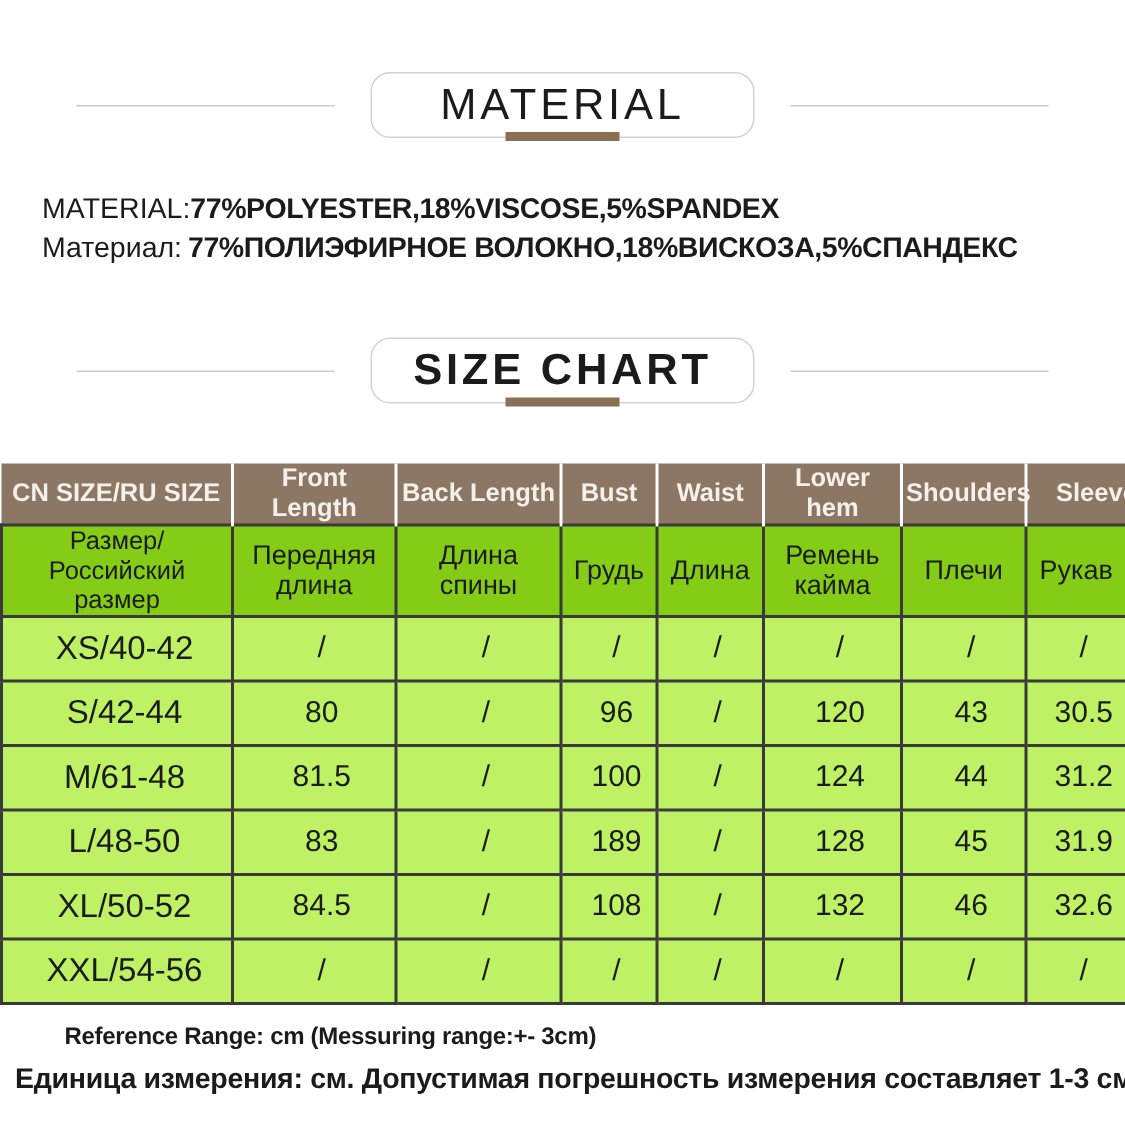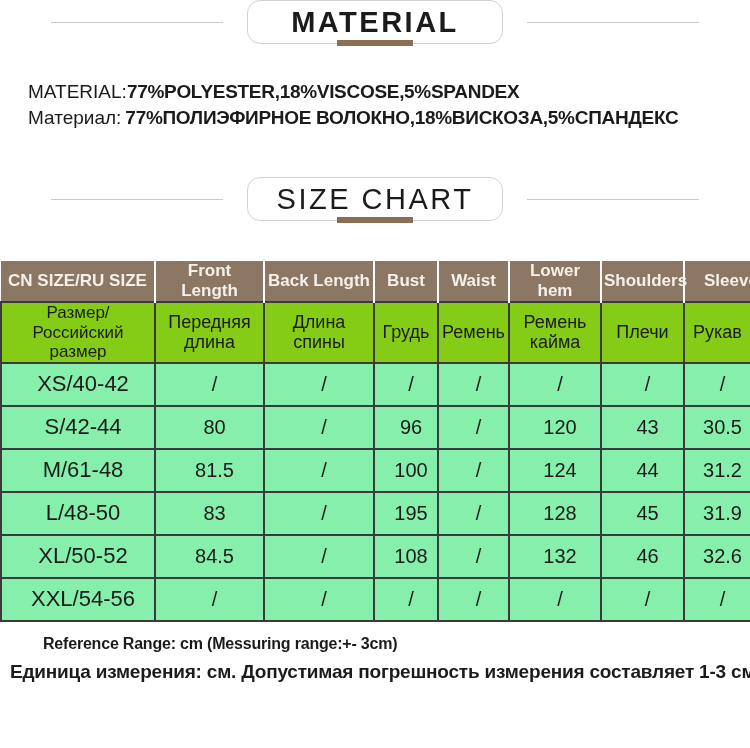--- a/index.html
+++ b/index.html
@@ -15,22 +15,22 @@
   html,body{background:#ffffff;}
   body{
     width:750px;height:748px;
     font-family:"Liberation Sans", sans-serif;
     color:var(--text);
     overflow:hidden;
   }
   .section-header{
     display:flex;align-items:center;justify-content:center;
   }
-  .section-header.first{font-weight:bold;}
-  .section-header.second{margin-top:46px;}
+  .section-header.first{padding-top:48px;}
+  .section-header.second{margin-top:46px;font-weight:bold;}
   .hline{
     width:172px;height:1px;background:var(--divider-line);
     flex:0 0 auto;
   }
   .title-box{
     position:relative;
     width:256px;height:44px;
     margin:0 24px;
     border:1px solid var(--box-border);
     border-radius:13px;
@@ -88,21 +88,21 @@
     line-height:1.15;
     height:55px;
     border:2px solid var(--table-border);
     background:#84cc16;
   }
   tr.hdr-ru th:first-child{font-size:17px;}
   tbody td{
     font-size:20px;
     height:43px;
     border:2px solid var(--table-border);
-    background:#86efac;
+    background:#bef264;
     padding-left:12px;
   }
   tbody td.size-col{font-size:22px;}
   .notes{
     margin-top:13px;
     padding-left:10px;
   }
   .notes p{
     font-weight:bold;
     letter-spacing:-0.2px;
@@ -159,21 +159,21 @@
           <th>Waist</th>
           <th>Lower hem</th>
           <th>Shoulders</th>
           <th>Sleeves</th>
         </tr>
       <tr class="hdr-ru">
           <th>Размер/Российский размер</th>
           <th>Передняя длина</th>
           <th>Длина спины</th>
           <th>Грудь</th>
-          <th>Ремень</th>
+          <th>Длина</th>
           <th>Ремень кайма</th>
           <th>Плечи</th>
           <th>Рукав</th>
         </tr>
     </thead>
     <tbody>
         <tr>
           <td class="size-col">XS/40-42</td>
           <td>/</td>
           <td>/</td>
@@ -200,21 +200,21 @@
           <td>100</td>
           <td>/</td>
           <td>124</td>
           <td>44</td>
           <td>31.2</td>
         </tr>
         <tr>
           <td class="size-col">L/48-50</td>
           <td>83</td>
           <td>/</td>
-          <td>195</td>
+          <td>189</td>
           <td>/</td>
           <td>128</td>
           <td>45</td>
           <td>31.9</td>
         </tr>
         <tr>
           <td class="size-col">XL/50-52</td>
           <td>84.5</td>
           <td>/</td>
           <td>108</td>

